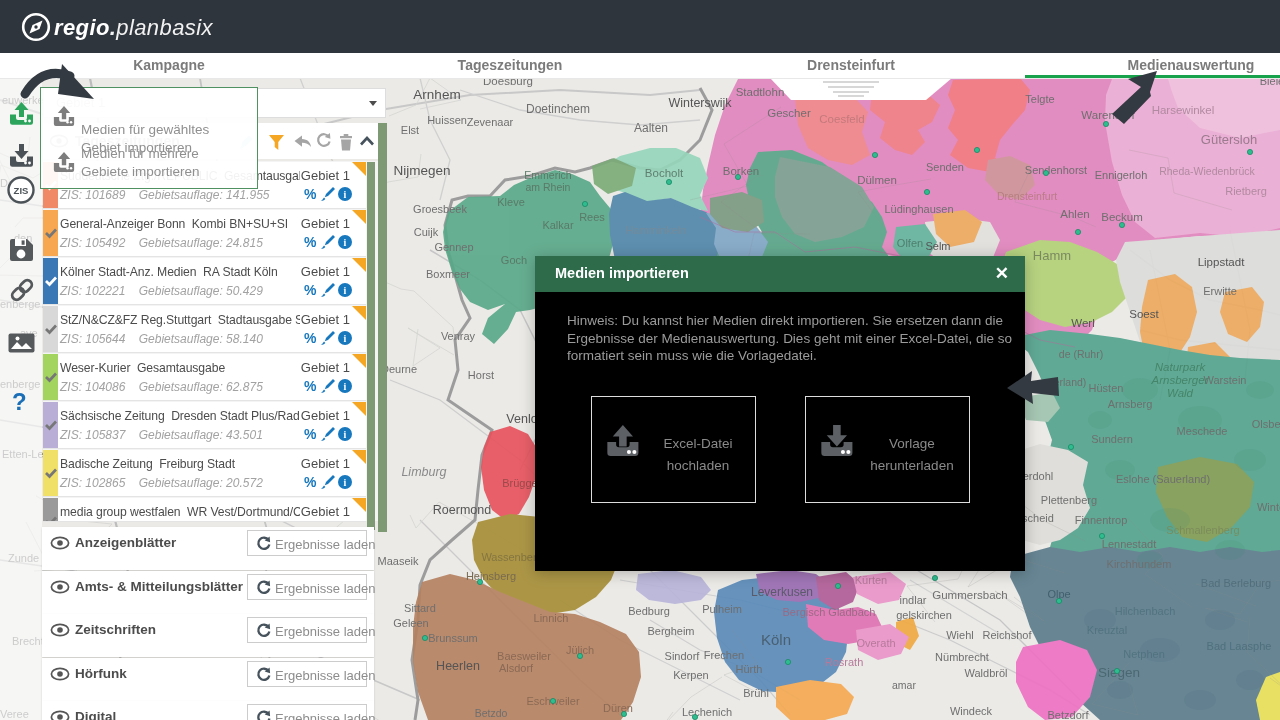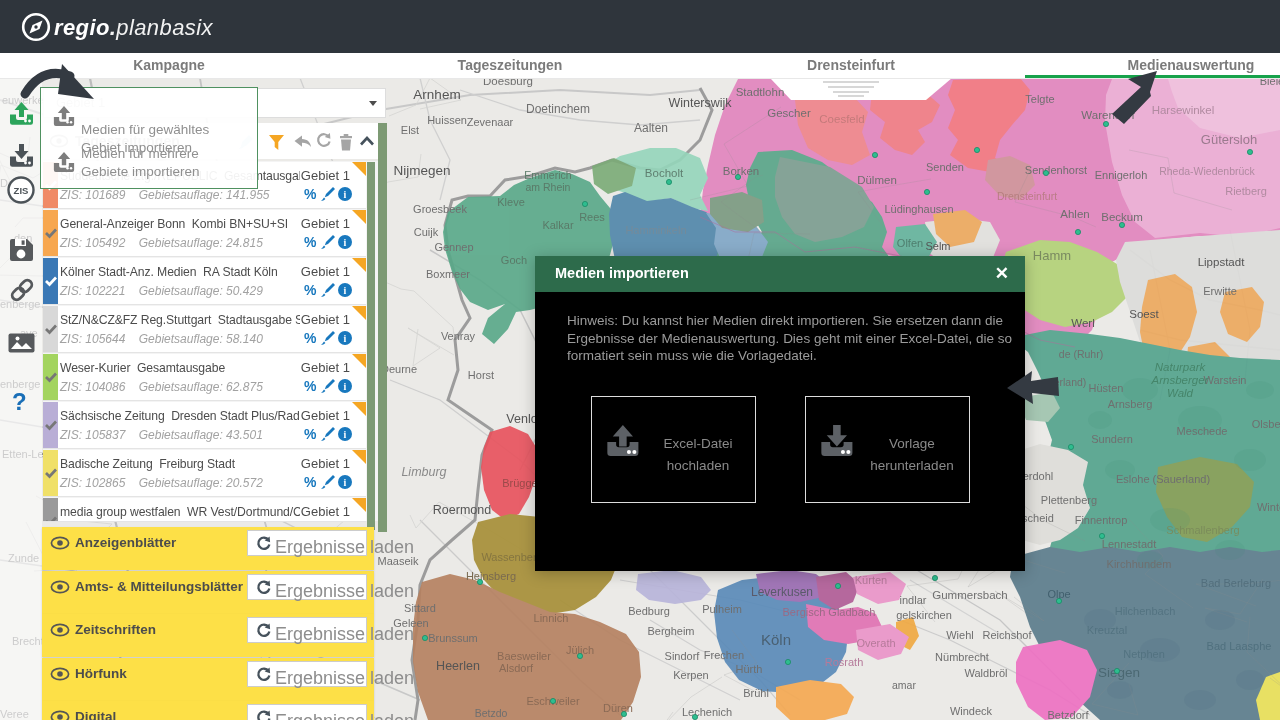--- a/index.html
+++ b/index.html
@@ -29,24 +29,24 @@
 #sb-outer{position:absolute;left:378px;top:45px;width:9px;height:409px;background:#7d9a74;}
 #sb-inner{position:absolute;left:367px;top:84px;width:8px;height:368px;background:#7d9a74;}
 .card{position:absolute;left:43px;width:323px;height:46px;background:#fff;border-bottom:1px solid #e4e4e4;}
 .cbar{position:absolute;left:0;top:0;width:15px;height:46px;}
 .cchk{position:absolute;left:1px;top:16px;width:14px;height:14px;}
 .ctri{position:absolute;right:0;top:0;width:0;height:0;border-left:14px solid transparent;border-top:14px solid #f5a623;}
 .ctit{position:absolute;left:17px;top:7px;font-size:12.2px;letter-spacing:-0.1px;color:#4c4c4c;white-space:nowrap;overflow:hidden;max-width:240px;}
 .czis{position:absolute;left:17px;top:26px;font-size:12px;font-style:italic;color:#a2a2a2;white-space:nowrap;}
 .cgeb{position:absolute;right:16px;top:6px;font-size:13px;color:#4c4c4c;}
 .cico{position:absolute;right:14px;top:24px;}
-.crow{position:absolute;left:42px;width:332px;height:43px;background:#fde047;box-shadow:0 1px 2px rgba(0,0,0,0.15);}
+.crow{position:absolute;left:42px;width:332px;height:43px;background:#ffffff;box-shadow:0 1px 2px rgba(0,0,0,0.15);}
 .crow .lbl{position:absolute;left:33px;top:8px;font-size:13.5px;font-weight:bold;color:#4c4c4c;}
 .crow .btn{position:absolute;right:7px;top:3px;width:120px;height:26px;border:1px solid #ccc;background:#fff;box-sizing:border-box;}
-.crow .btn .t{position:absolute;left:27px;top:6px;font-size:18px;color:#8d8d8d;white-space:nowrap;}
+.crow .btn .t{position:absolute;left:27px;top:6px;font-size:13px;color:#8d8d8d;white-space:nowrap;}
 
 #dropdown{left:40px;top:87px;width:218px;height:102px;background:rgba(255,255,255,0.93);border:1px solid #4f9160;box-sizing:border-box;z-index:20;}
 #dropdown .it{position:absolute;left:40px;font-size:13.5px;color:#8f8f8f;line-height:18px;}
 
 #modal{left:535px;top:256px;width:490px;height:315px;background:#fff;z-index:30;box-shadow:0 2px 14px rgba(0,0,0,0.25);}
 #mhead{position:absolute;left:0;top:0;width:490px;height:36px;background:#2d6b4b;}
 #mhead .t{position:absolute;left:20px;top:9px;color:#fff;font-size:14.5px;font-weight:bold;}
 #mhead .x{position:absolute;right:16px;top:7px;color:#fff;font-size:17px;font-weight:bold;}
 #mbody{position:absolute;left:0;top:36px;width:490px;height:279px;background:#000000;}
 #mtext{position:absolute;left:32px;top:20px;width:440px;font-size:13.5px;line-height:17.7px;color:#9b9b9b;white-space:nowrap;}

